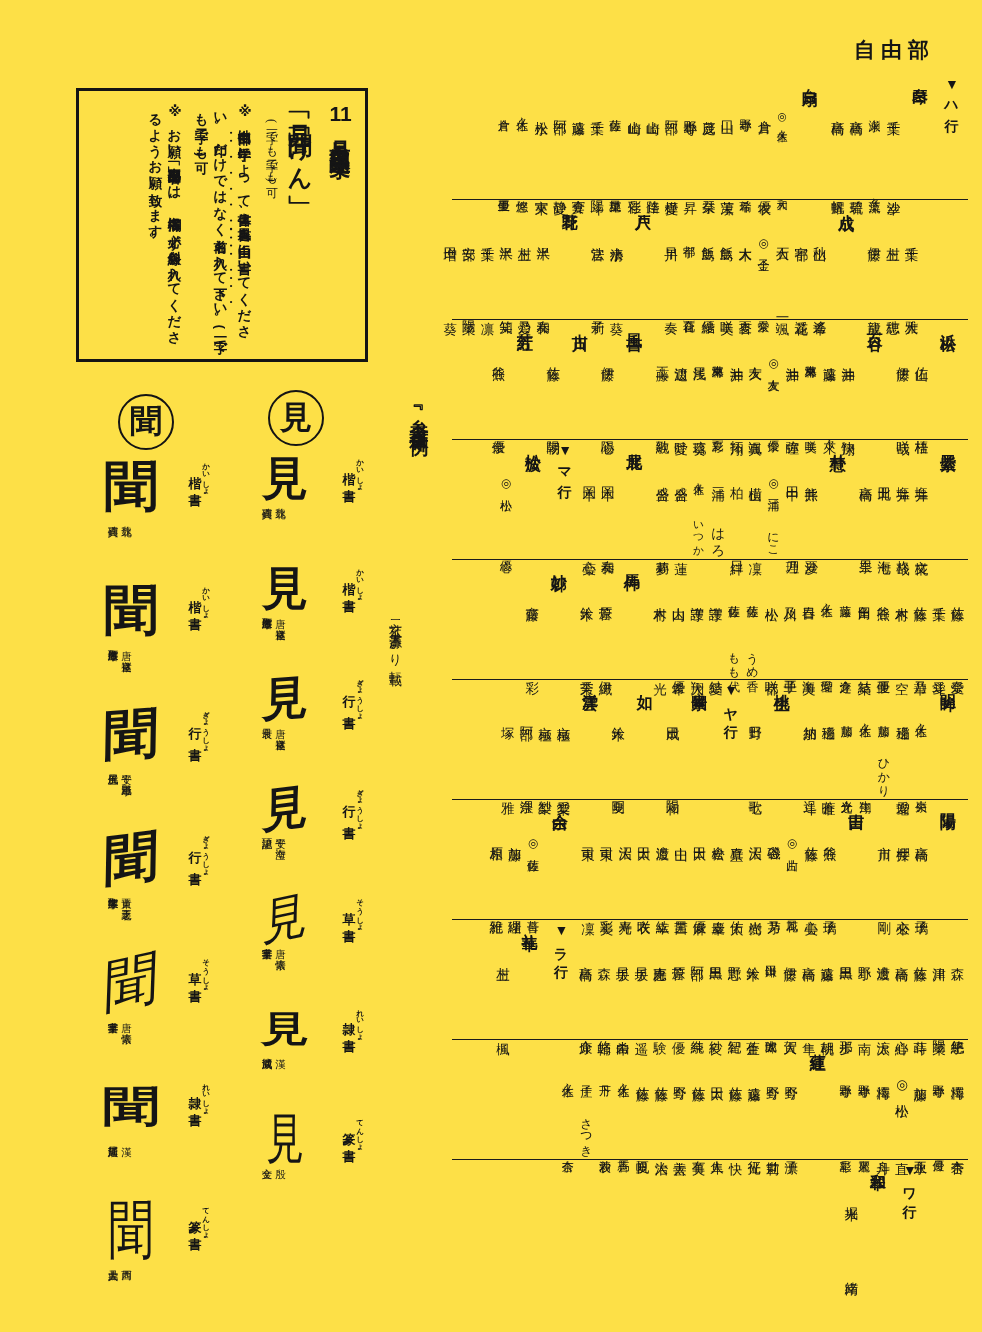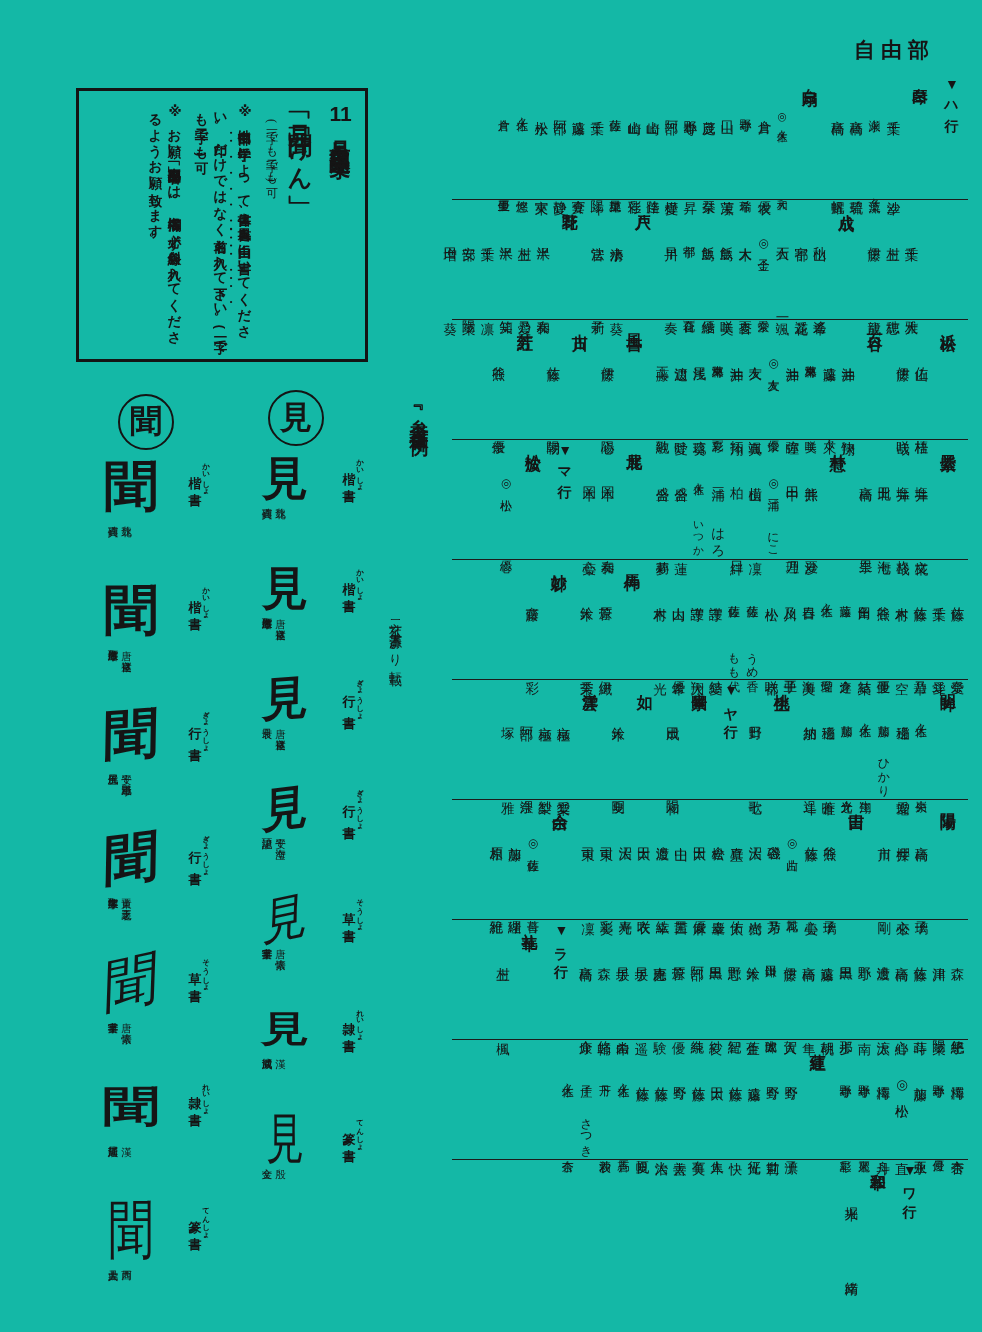--- a/index.html
+++ b/index.html
@@ -1,16 +1,16 @@
 <!DOCTYPE html>
 <html lang="ja"><head>
 <meta charset="utf-8">
 <style>
   html,body{margin:0;padding:0;background:#e8e8e8;}
-  #page{position:relative;width:982px;height:1332px;background:#14b8a6;color:#151515;
+  #page{position:relative;width:982px;height:1332px;background:#fde047;color:#151515;
         font-family:"Liberation Serif","DejaVu Serif",serif;overflow:hidden;}
 
   
   #page-title{position:absolute;top:36px;left:854px;font-size:21px;font-weight:700;
               letter-spacing:6px;font-family:"Liberation Sans","DejaVu Sans",sans-serif;}
 
   
   #bands{position:absolute;left:452px;top:74px;width:516px;}
   .band{display:flex;flex-direction:row-reverse;justify-content:flex-start;align-items:stretch;
         height:120px;border-bottom:1.6px solid #1c1c1c;box-sizing:border-box;padding:0 2px;}

